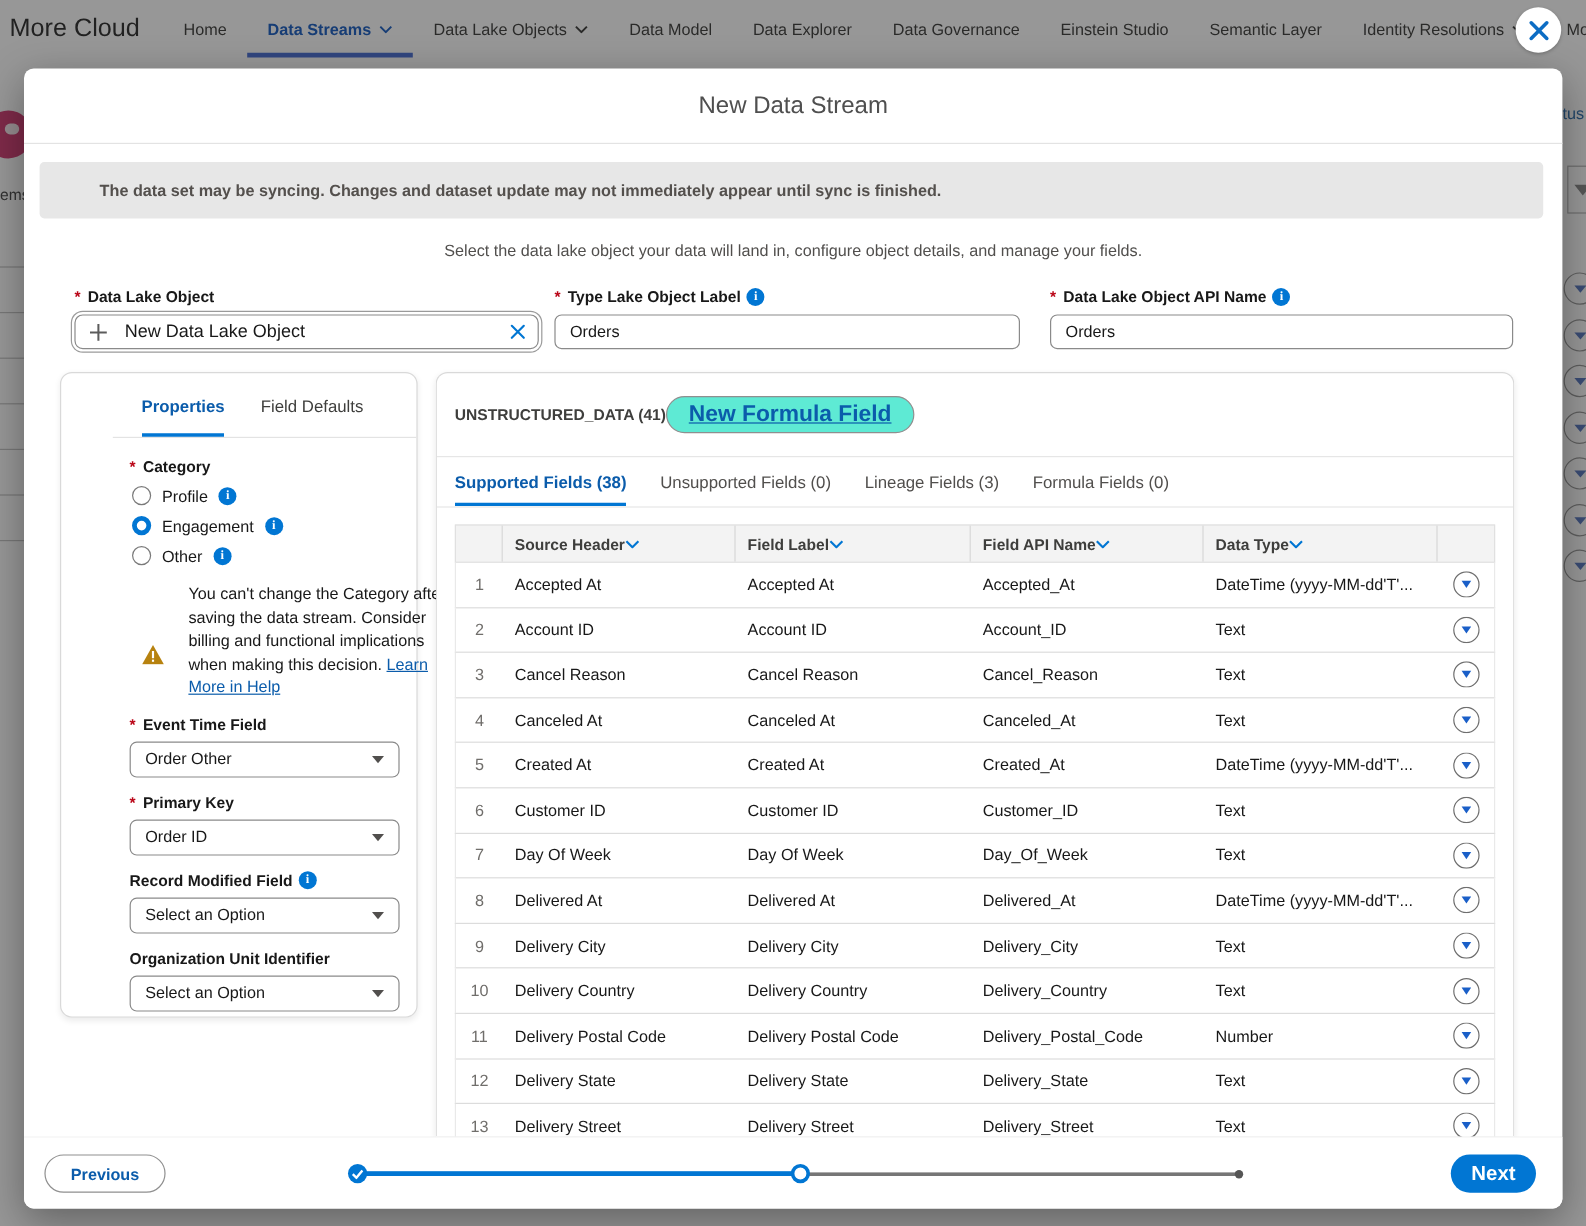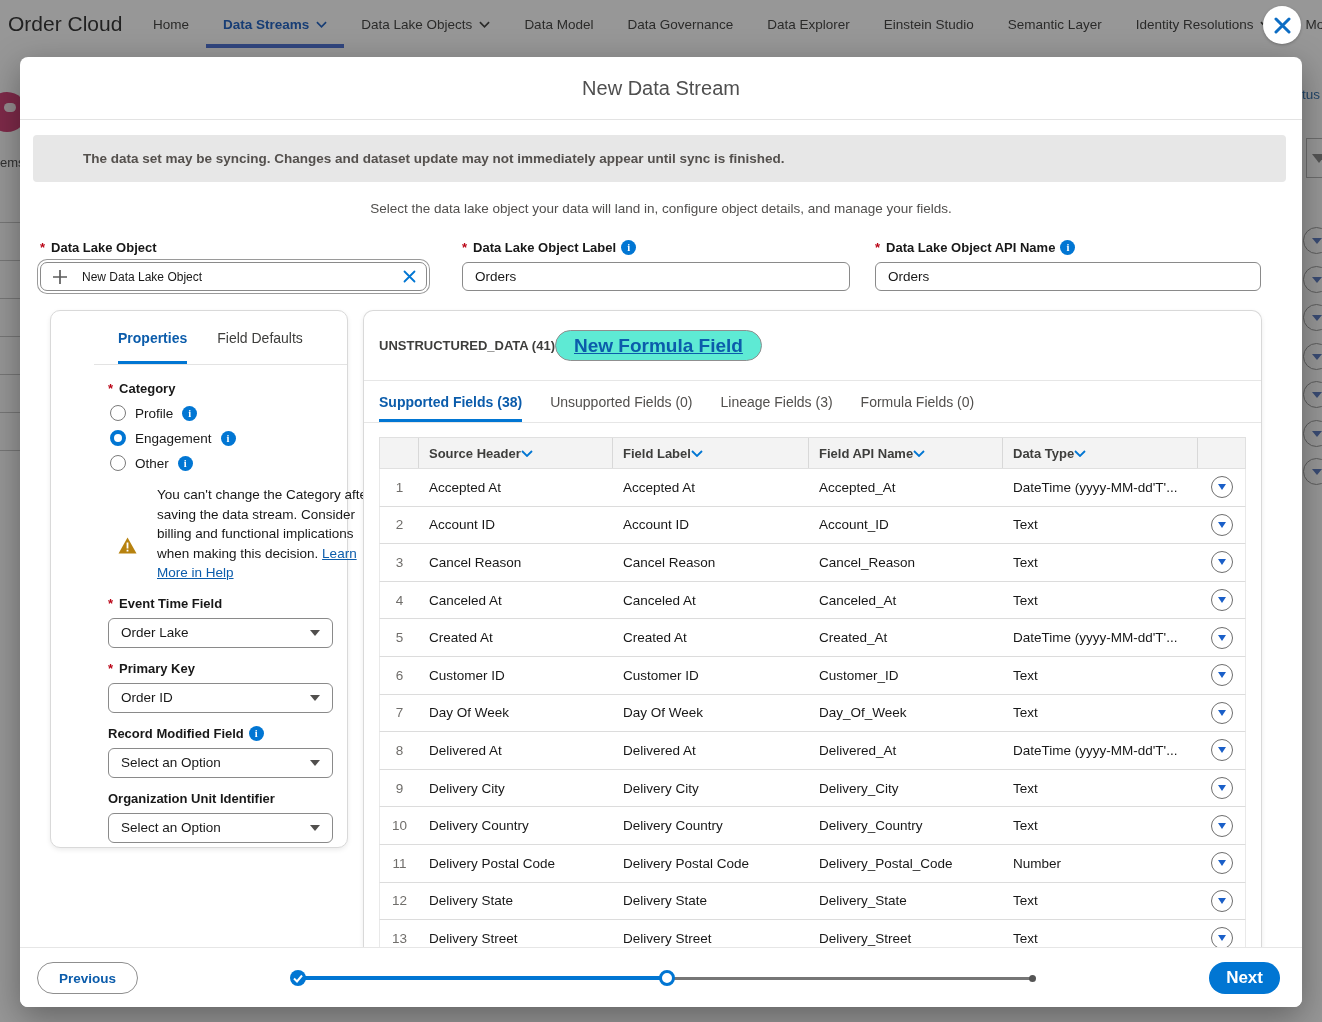--- a/index.html
+++ b/index.html
@@ -44,31 +44,31 @@
                   justify-content:center; }
   .modal-title { font-size:20px; color:#4f4f4f; }
   .banner { position:absolute; left:13px; top:78px; width:1253px; height:47px; background:#e7e7e7;
             border-radius:4px; display:flex; align-items:center; padding-left:50px;
             font-size:13.5px; font-weight:bold; color:#54504d; }
   .instruction { position:absolute; top:144px; left:0; width:100%; text-align:center;
                  font-size:13.5px; color:#514f4d; }
 
   
   .fgroup { position:absolute; top:183px; }
-  .fg1 { left:20px; width:387px; } .fg2 { left:442px; width:388px; } .fg3 { left:855px; width:386px; }
+  .fg1 { left:42px; width:387px; } .fg2 { left:442px; width:388px; } .fg3 { left:855px; width:386px; }
   .flabel { display:flex; align-items:center; gap:5px; font-size:13px; font-weight:bold;
             color:#181818; margin-bottom:7px; }
   .req::before { content:"*"; color:var(--required,#ba0517); margin-right:1px; }
   .info-icon { width:15px; height:15px; border-radius:50%; background:var(--accent,#0176d3);
                color:#fff; font-size:10.5px; font-weight:bold; display:inline-flex; align-items:center;
                justify-content:center; font-family:"Liberation Serif",serif; cursor:pointer; flex:0 0 auto; }
   .combobox { position:relative; height:29px; border:1px solid #8a8a8a; border-radius:7px;
               box-shadow:0 0 0 2px #fff, 0 0 0 3px #9a9a9a; display:flex; align-items:center;
               padding-left:11px; background:#fff; cursor:pointer; }
-  .combobox .val { margin-left:14px; font-size:12px; color:#181818; }
+  .combobox .val { margin-left:14px; font-size:15px; color:#181818; }
   .clear-x { position:absolute; right:10px; background:none; border:none; cursor:pointer;
              display:flex; align-items:center; }
   .text-input { height:29px; border:1px solid #8a8a8a; border-radius:6px; display:flex;
                 align-items:center; padding-left:12px; font-size:13.5px; color:#181818; background:#fff; }
 
   
   .left-card { position:absolute; left:30px; top:253px; width:298px; height:538px; background:#fff;
                border:1px solid #d9d9d9; border-radius:10px; box-shadow:0 2px 5px rgba(0,0,0,.08);padding-left:43px; }
   .lc-tabs { display:flex; gap:30px; padding:0 24px; height:54px; align-items:stretch;
              border-bottom:1px solid #e3e3e3; }
@@ -146,45 +146,45 @@
               border:3.5px solid var(--accent,#0176d3); }
   .step-next { left:1009px; top:26.5px; width:7px; height:7px; background:#555; }
 </style>
 </head>
 <body>
 
 <div class="stage">
 
   <div class="bg-page">
     <div class="bg-nav">
-      <div class="brand">Order Cloud</div>
+      <div class="brand">More Cloud</div>
       <div class="nav-items">
         <div class="nav-item">
             <span>Home</span>
           </div>
         <div class="nav-item active">
             <span>Data Streams</span>
             <svg class="nav-chev" viewBox="0 0 12 7">
               <polyline points="1,1 6,6 11,1" fill="none" stroke="currentColor" stroke-width="1.8"></polyline>
             </svg>
           </div>
         <div class="nav-item">
             <span>Data Lake Objects</span>
             <svg class="nav-chev" viewBox="0 0 12 7">
               <polyline points="1,1 6,6 11,1" fill="none" stroke="currentColor" stroke-width="1.8"></polyline>
             </svg>
           </div>
         <div class="nav-item">
             <span>Data Model</span>
           </div>
         <div class="nav-item">
+            <span>Data Explorer</span>
+          </div>
+        <div class="nav-item">
             <span>Data Governance</span>
-          </div>
-        <div class="nav-item">
-            <span>Data Explorer</span>
           </div>
         <div class="nav-item">
             <span>Einstein Studio</span>
           </div>
         <div class="nav-item">
             <span>Semantic Layer</span>
           </div>
         <div class="nav-item">
             <span>Identity Resolutions</span>
             <svg class="nav-chev" viewBox="0 0 12 7">
@@ -265,21 +265,21 @@
         <button class="clear-x">
           <svg width="13" height="13" viewBox="0 0 13 13">
               <path d="M1.5 1.5 L11.5 11.5 M11.5 1.5 L1.5 11.5" stroke="#0176d3" stroke-width="1.8" stroke-linecap="round"></path>
             </svg>
         </button>
       </div>
     </div>
     <div class="fgroup fg2">
       <div class="flabel">
           <span class="req"></span>
-          <span>Data Lake Object Label</span>
+          <span>Type Lake Object Label</span>
           <span class="info-icon">i</span>
         </div>
       <div class="text-input">Orders</div>
     </div>
     <div class="fgroup fg3">
       <div class="flabel">
           <span class="req"></span>
           <span>Data Lake Object API Name</span>
           <span class="info-icon">i</span>
         </div>
@@ -317,21 +317,21 @@
               <rect x="8.6" y="5.5" width="1.8" height="6" fill="#fff"></rect>
               <rect x="8.6" y="12.7" width="1.8" height="1.8" fill="#fff"></rect>
             </svg>
           <div class="warn-text"><span>You can't change the Category after saving the data stream. Consider billing and functional implications when making this decision.</span> <a>Learn More in Help</a></div>
         </div>
         <div class="fld-label">
             <span class="req"></span>
             <span>Event Time Field</span>
           </div>
         <div class="select">
-            <span>Order Lake</span>
+            <span>Order Other</span>
             <span class="caret"></span>
           </div>
         <div class="fld-label">
             <span class="req"></span>
             <span>Primary Key</span>
           </div>
         <div class="select">
             <span>Order ID</span>
             <span class="caret"></span>
           </div>

